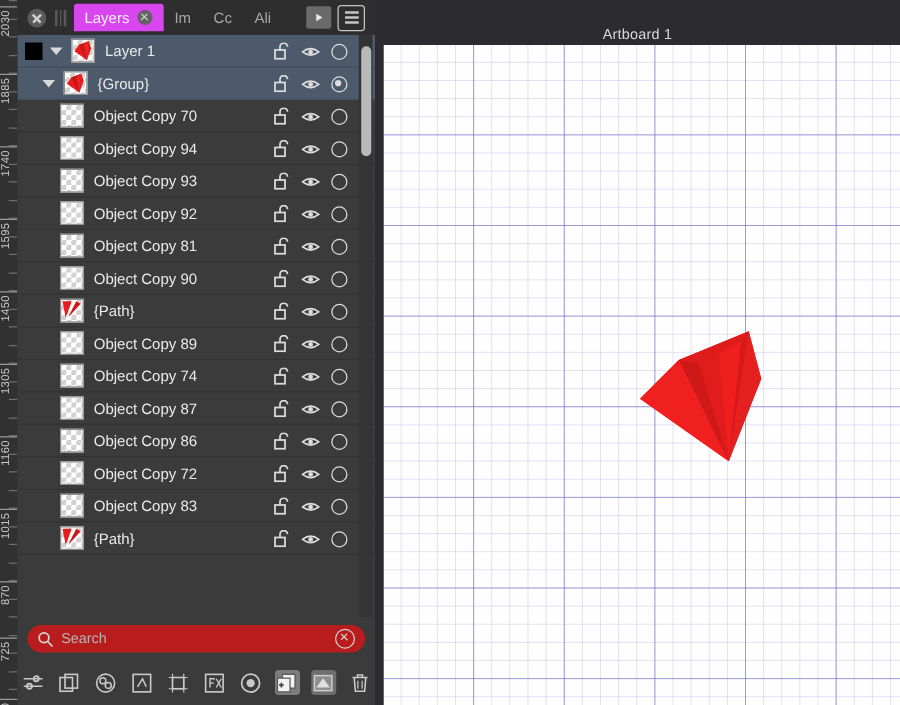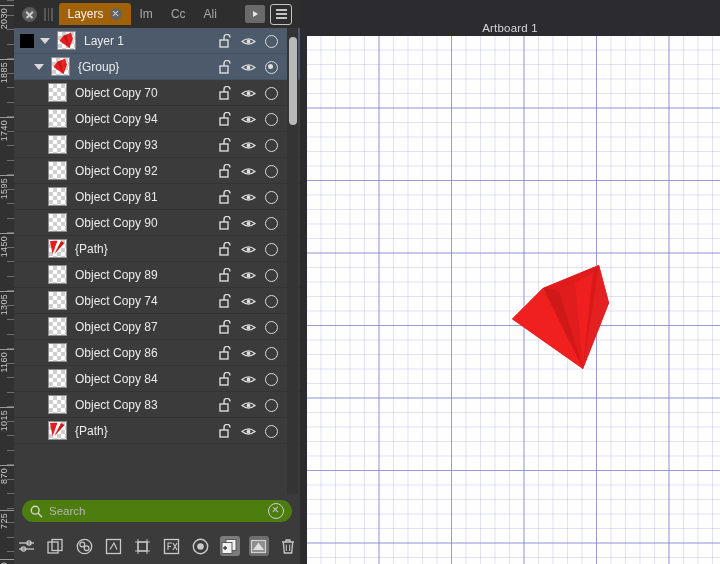--- a/index.html
+++ b/index.html
@@ -72,21 +72,21 @@
   .tab-close-circle:before{transform:rotate(45deg);}
   .tab-close-circle:after{transform:rotate(-45deg);}
   .grip{margin-left:7px;display:flex;gap:2px;flex:0 0 auto;}
   .grip i{display:block;width:1.5px;height:13px;background:#585858;}
   .tabs{display:flex;align-items:center;height:28px;margin-left:6px;flex:1 1 auto;overflow:hidden;}
   .tab{
     height:22px;display:flex;align-items:center;gap:6px;
     padding:0 9px;border-radius:3px 3px 0 0;
     color:#a6a6a6;font-size:12px;white-space:nowrap;
   }
-  .tab.active{background:#a16207;color:#f0f0f0;}
+  .tab.active{background:#d946ef;color:#f0f0f0;}
   .tab .x{
     width:12px;height:12px;border-radius:50%;background:#636363;position:relative;
   }
   .tab .x:before,.tab .x:after{
     content:"";position:absolute;left:2.5px;top:5.2px;width:7px;height:1.3px;background:#d5d5d5;
   }
   .tab .x:before{transform:rotate(45deg);}
   .tab .x:after{transform:rotate(-45deg);}
   .tabbar-right{display:flex;align-items:center;gap:5px;margin-right:8px;flex:0 0 auto;}
   .btn-play{
@@ -146,21 +146,21 @@
   .vthumb{
     position:absolute;left:1.5px;top:9px;width:8px;height:88px;border-radius:4px;background:#b9b9b9;
   }
 
   
   .searchwrap{
     position:absolute;left:0;top:494px;width:286px;height:34px;background:#3b3b3b;
     display:flex;align-items:center;
   }
   .searchbox{
-    margin:0 8px;flex:1 1 auto;height:22px;background:#4d7c0f;border-radius:11px;
+    margin:0 8px;flex:1 1 auto;height:22px;background:#b91c1c;border-radius:11px;
     display:flex;align-items:center;padding:0 8px;box-sizing:border-box;
   }
   .search-input{
     flex:1 1 auto;background:transparent;border:0;outline:0;
     color:#d5d5d5;font-size:11.5px;font-family:"Liberation Sans",sans-serif;
     margin-left:6px;padding:0;
   }
   .search-input::placeholder{color:#b6b6b6;opacity:1;}
   .clearbtn{width:14px;height:14px;border:1.4px solid #cfcfcf;border-radius:50%;position:relative;flex:0 0 auto;}
   .clearbtn:before,.clearbtn:after{
@@ -524,21 +524,21 @@
             <svg width="15" height="11" viewBox="0 0 15 11" class="eye">
               <path d="M1,5.5 Q7.5,0.4 14,5.5 Q7.5,10.6 1,5.5 Z" fill="none" stroke="#dcdcdc" stroke-width="1.3"></path>
               <circle cx="7.5" cy="5.5" r="1.9" fill="#dcdcdc"></circle>
             </svg>
             <div class="circ"></div>
           </div>
         </div>
         <div class="row">
           <div style="width: 34px; flex: 0 0 auto;"></div>
           <div class="thumb" style="margin-left: 0px;"></div>
-          <div class="rname">Object Copy 84</div>
+          <div class="rname">Object Copy 72</div>
           <div class="ricons">
             <svg width="13" height="14" viewBox="0 0 13 14">
               <rect x="1" y="6" width="8" height="7" fill="none" stroke="#dcdcdc" stroke-width="1.4"></rect>
               <path d="M5,6 V3.4 A3,3 0 0 1 11,3.4" fill="none" stroke="#dcdcdc" stroke-width="1.4"></path>
             </svg>
             <svg width="15" height="11" viewBox="0 0 15 11" class="eye">
               <path d="M1,5.5 Q7.5,0.4 14,5.5 Q7.5,10.6 1,5.5 Z" fill="none" stroke="#dcdcdc" stroke-width="1.3"></path>
               <circle cx="7.5" cy="5.5" r="1.9" fill="#dcdcdc"></circle>
             </svg>
             <div class="circ"></div>

